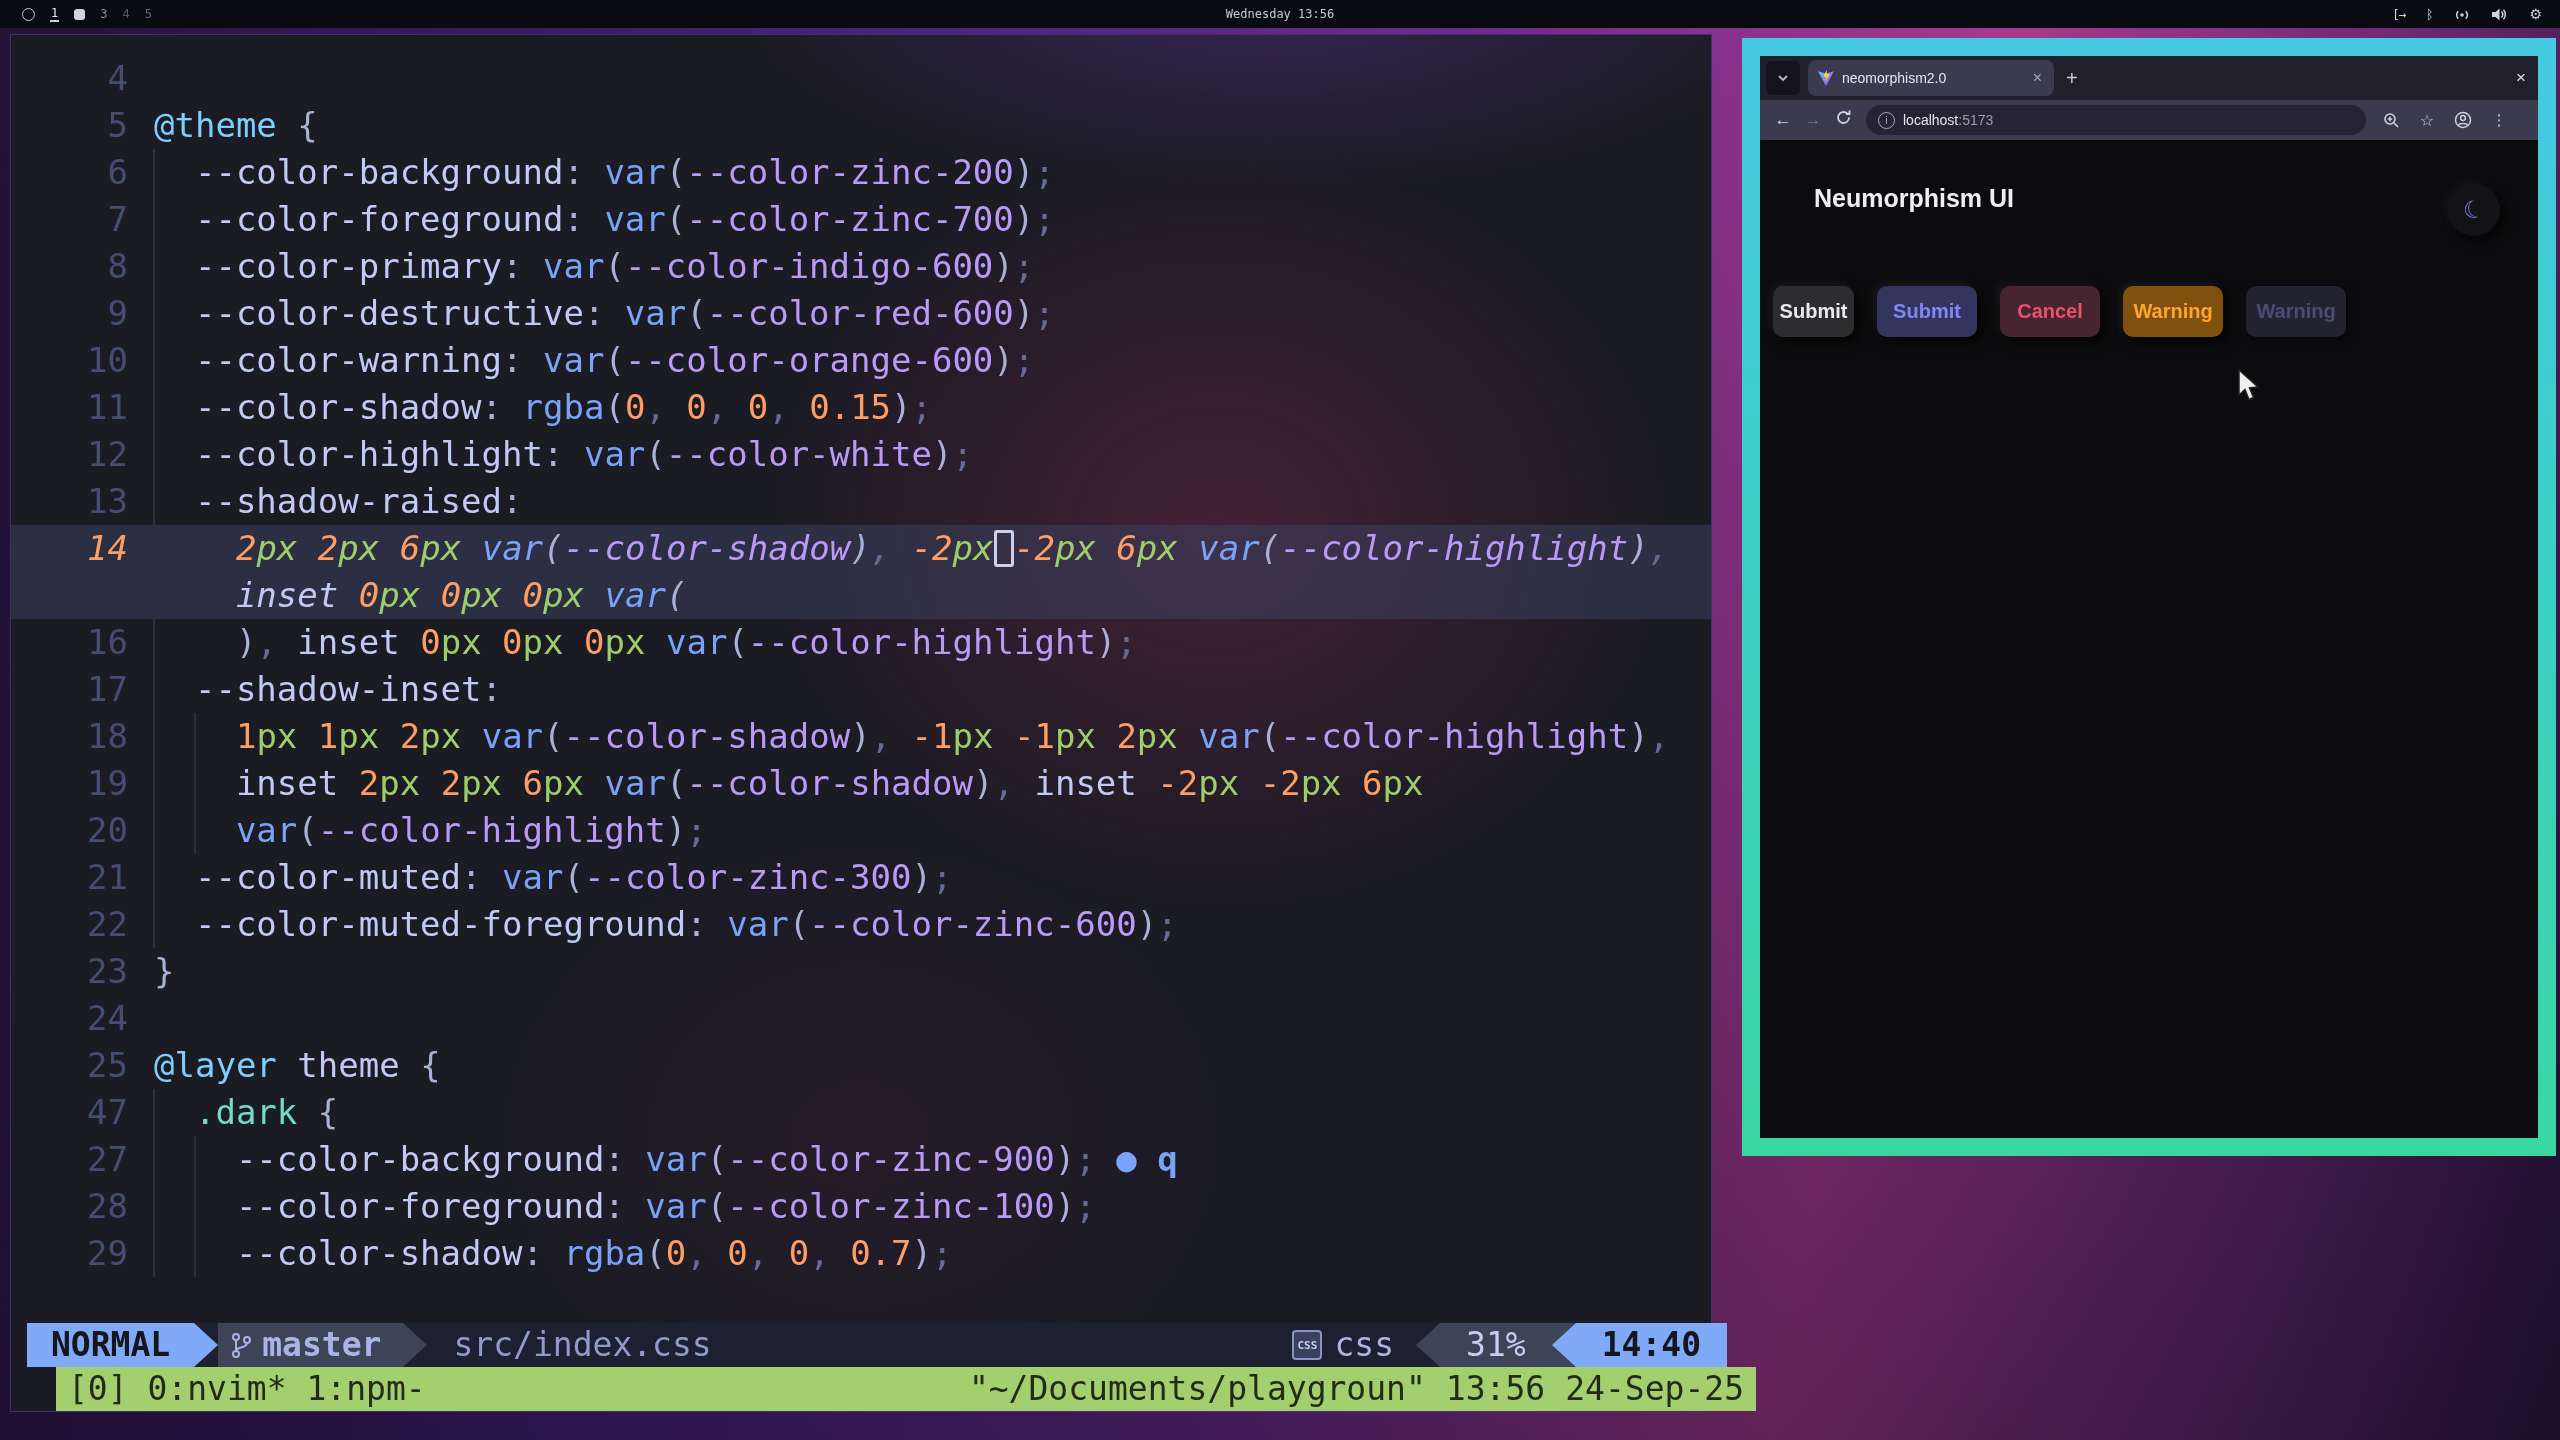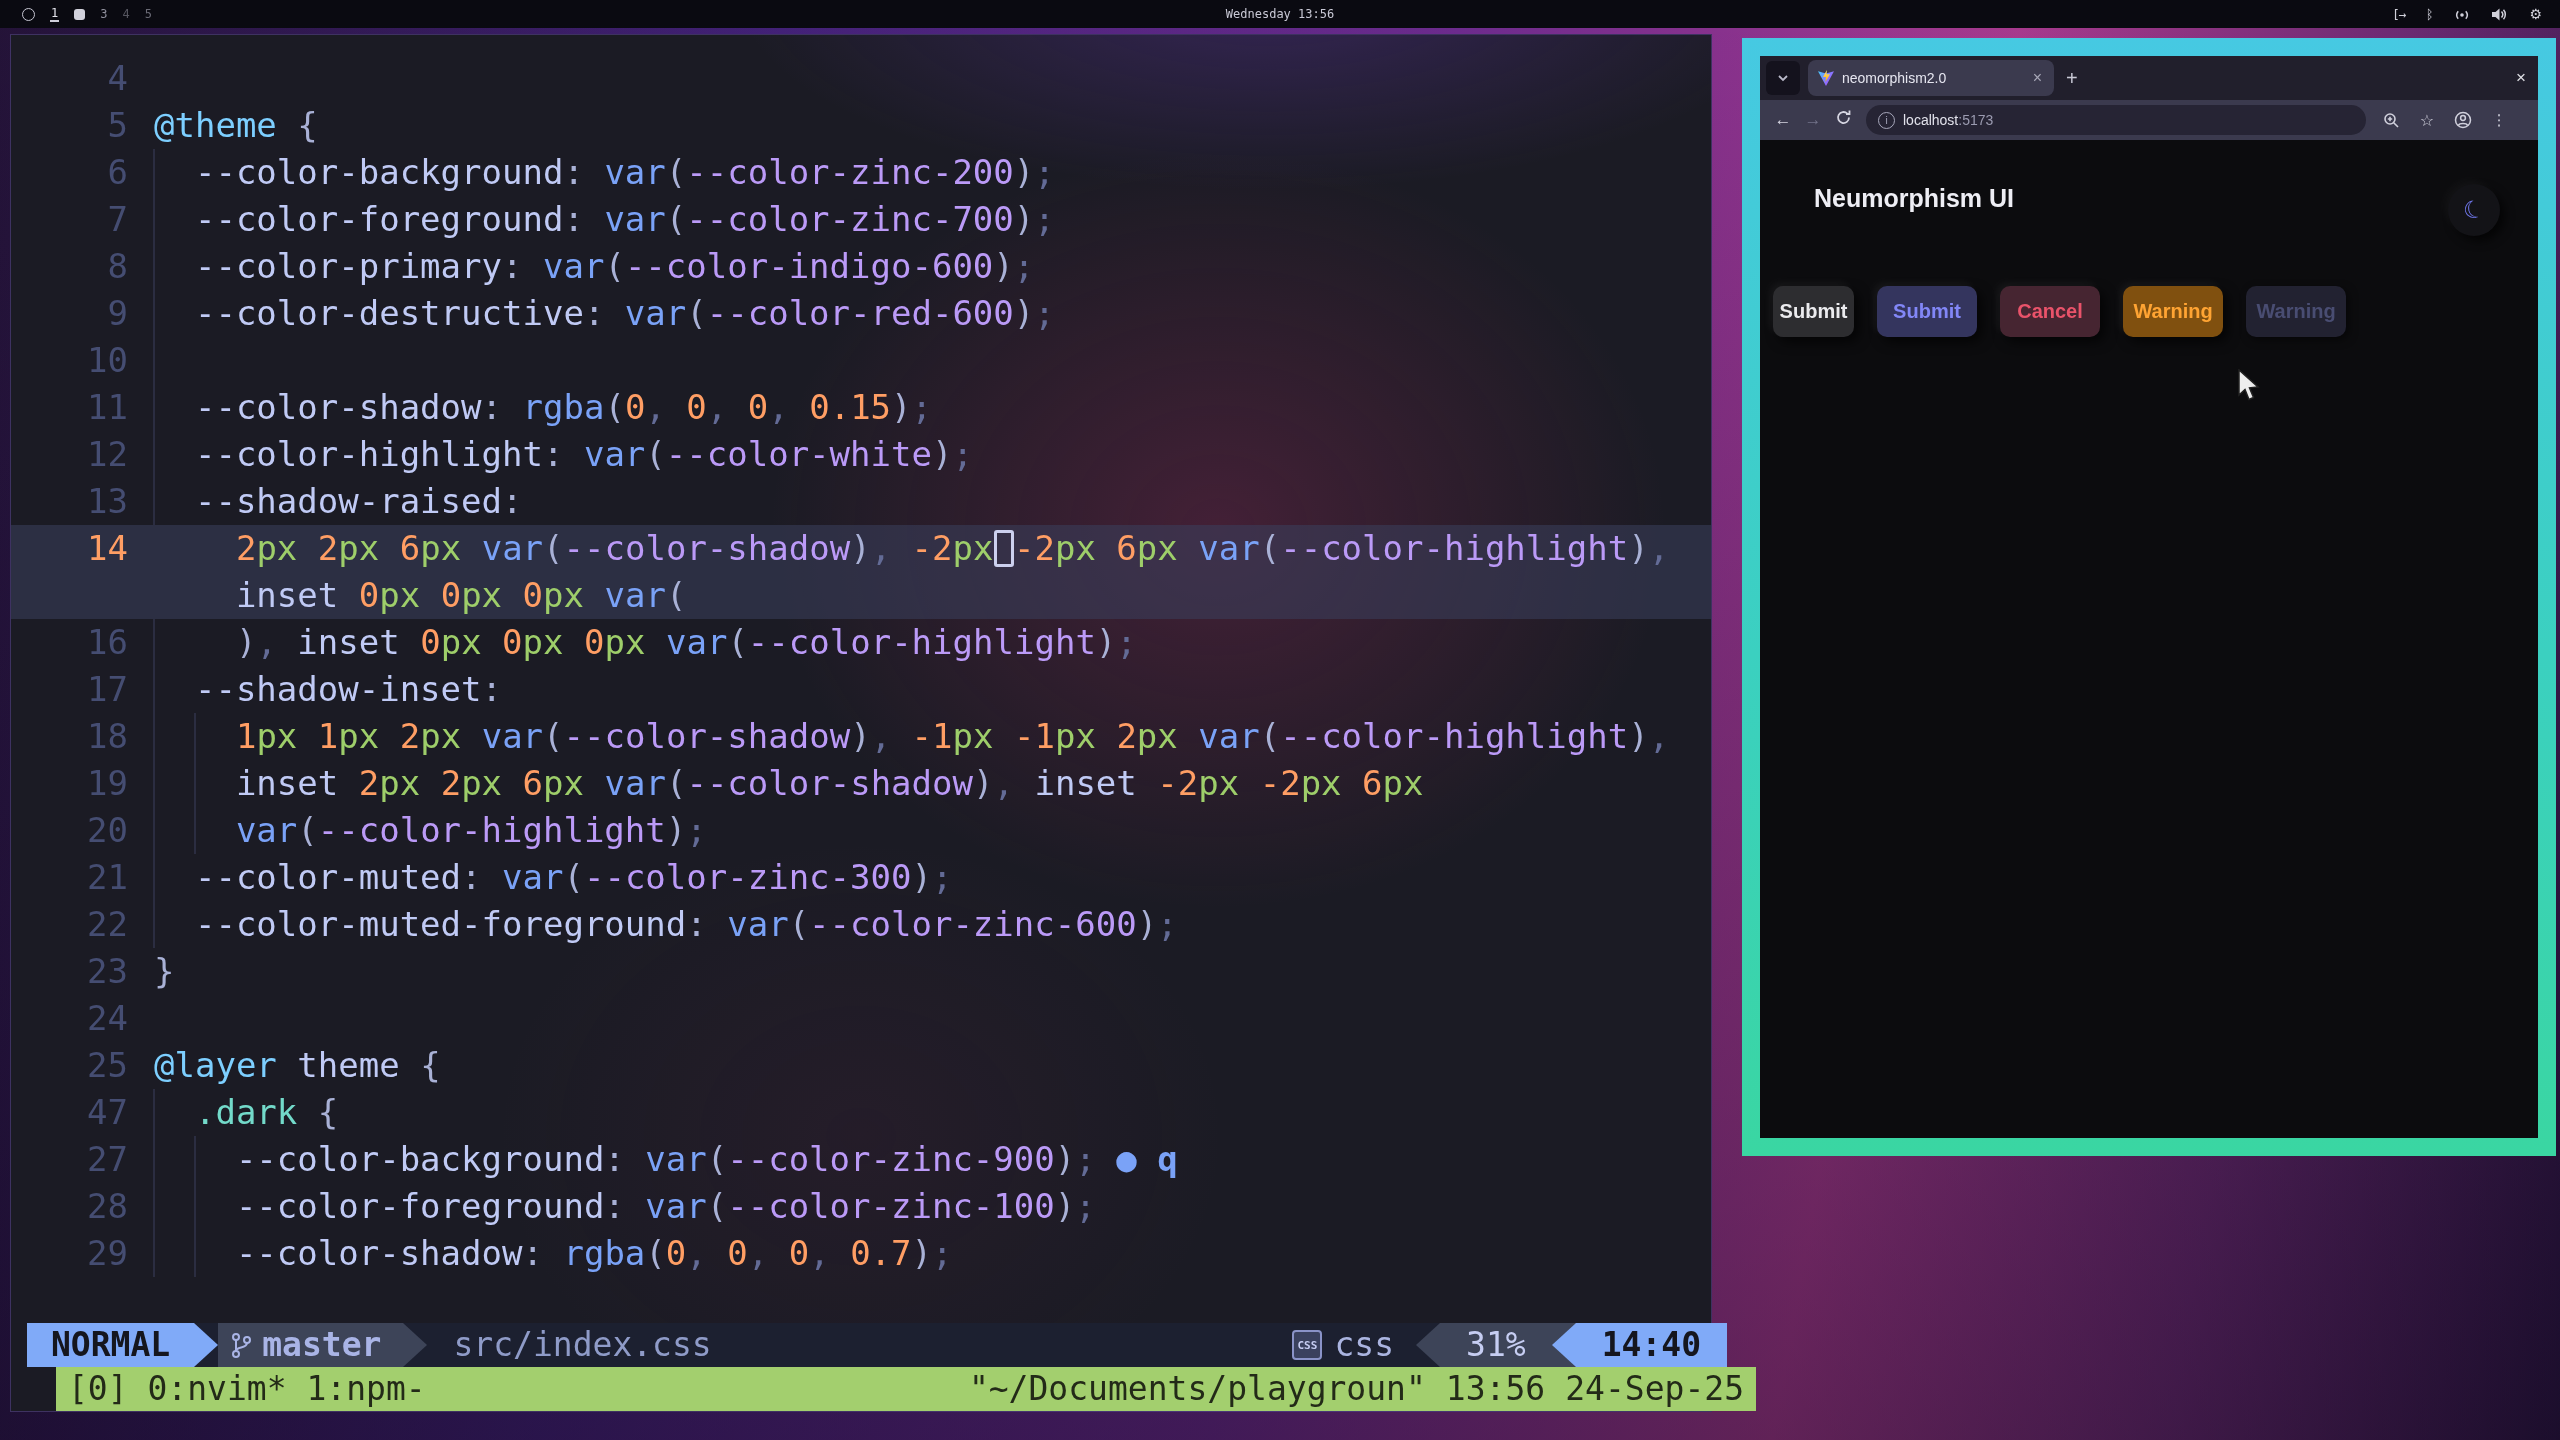--- a/index.html
+++ b/index.html
@@ -29,21 +29,21 @@
   
   #term{position:absolute;left:10px;top:34px;width:1702px;height:1378px;box-sizing:border-box;
     border:1px solid rgba(116,86,190,.4);
     background:
       radial-gradient(640px 540px at 71% 36%, rgba(160,44,96,.30), rgba(160,44,96,0) 70%),
       radial-gradient(760px 280px at 74% -3%, rgba(106,58,185,.33), rgba(106,58,185,0) 70%),
       radial-gradient(520px 420px at 50% 80%, rgba(120,40,85,.10), rgba(120,40,85,0) 70%),
       #1b1b24;}
   #code{position:absolute;left:0;top:20px;right:0;}
   .crow{display:flex;height:47px;position:relative;font:34px/47px "DejaVu Sans Mono",monospace;white-space:pre;}
-  .crow.cur{background:rgba(58,63,92,.55);}
+  .crow.cur{background:rgba(58,63,92,.55);font-style:italic;}
   .lnum{width:117px;text-align:right;color:#454d72;flex:none;}
   .crow.cur .lnum{color:#ff9e64;}
   .ctext{margin-left:26px;color:#c0caf5;}
   .gline{position:absolute;top:0;width:2px;height:47px;background:rgba(101,111,170,.22);}
   .gl1{left:142px}.gl2{left:183px}
   .tk-fg{color:#c0caf5}.tk-pn{color:#a9b1d6}.tk-dm{color:#636b96}.tk-fn{color:#7aa2f7}
   .tk-ar{color:#bb9af7}.tk-nm{color:#ff9e64}.tk-un{color:#9ece6a}.tk-kw{color:#7dcfff}
   .tk-cl{color:#73daca}.tk-mk{color:#7aa2f7;font-weight:bold}
   .cursor-blk{display:inline-block;box-sizing:border-box;width:1ch;height:37px;border:3px solid #ccd0ee;border-radius:3px;vertical-align:-7px;}
 
@@ -146,21 +146,21 @@
 </div>
 
 <div id="term">
   <div id="code">
       <div class="crow"><span class="lnum">4</span><span class="ctext"></span></div>
       <div class="crow"><span class="lnum">5</span><span class="ctext"><span class="tk-kw">@theme</span><span class="tk-pn"> {</span></span></div>
       <div class="crow"><div class="gline gl1"></div><span class="lnum">6</span><span class="ctext"><span>  </span><span class="tk-fg">--color-background</span><span class="tk-pn">:</span><span> </span><span class="tk-fn">var</span><span class="tk-pn">(</span><span class="tk-ar">--color-zinc-200</span><span class="tk-pn">)</span><span class="tk-dm">;</span></span></div>
       <div class="crow"><div class="gline gl1"></div><span class="lnum">7</span><span class="ctext"><span>  </span><span class="tk-fg">--color-foreground</span><span class="tk-pn">:</span><span> </span><span class="tk-fn">var</span><span class="tk-pn">(</span><span class="tk-ar">--color-zinc-700</span><span class="tk-pn">)</span><span class="tk-dm">;</span></span></div>
       <div class="crow"><div class="gline gl1"></div><span class="lnum">8</span><span class="ctext"><span>  </span><span class="tk-fg">--color-primary</span><span class="tk-pn">:</span><span> </span><span class="tk-fn">var</span><span class="tk-pn">(</span><span class="tk-ar">--color-indigo-600</span><span class="tk-pn">)</span><span class="tk-dm">;</span></span></div>
       <div class="crow"><div class="gline gl1"></div><span class="lnum">9</span><span class="ctext"><span>  </span><span class="tk-fg">--color-destructive</span><span class="tk-pn">:</span><span> </span><span class="tk-fn">var</span><span class="tk-pn">(</span><span class="tk-ar">--color-red-600</span><span class="tk-pn">)</span><span class="tk-dm">;</span></span></div>
-      <div class="crow"><div class="gline gl1"></div><span class="lnum">10</span></div>
+      <div class="crow"><div class="gline gl1"></div><span class="lnum">10</span><span class="ctext"><span>  </span><span class="tk-fg">--color-warning</span><span class="tk-pn">:</span><span> </span><span class="tk-fn">var</span><span class="tk-pn">(</span><span class="tk-ar">--color-orange-600</span><span class="tk-pn">)</span><span class="tk-dm">;</span></span></div>
       <div class="crow"><div class="gline gl1"></div><span class="lnum">11</span><span class="ctext"><span>  </span><span class="tk-fg">--color-shadow</span><span class="tk-pn">:</span><span> </span><span class="tk-fn">rgba</span><span class="tk-pn">(</span><span class="tk-nm">0</span><span class="tk-dm">, </span><span class="tk-nm">0</span><span class="tk-dm">, </span><span class="tk-nm">0</span><span class="tk-dm">, </span><span class="tk-nm">0.15</span><span class="tk-pn">)</span><span class="tk-dm">;</span></span></div>
       <div class="crow"><div class="gline gl1"></div><span class="lnum">12</span><span class="ctext"><span>  </span><span class="tk-fg">--color-highlight</span><span class="tk-pn">:</span><span> </span><span class="tk-fn">var</span><span class="tk-pn">(</span><span class="tk-ar">--color-white</span><span class="tk-pn">)</span><span class="tk-dm">;</span></span></div>
       <div class="crow"><div class="gline gl1"></div><span class="lnum">13</span><span class="ctext"><span>  </span><span class="tk-fg">--shadow-raised</span><span class="tk-pn">:</span></span></div>
       <div class="crow cur"><span class="lnum">14</span><span class="ctext"><span>    </span><span class="tk-nm">2</span><span class="tk-un">px</span><span> </span><span class="tk-nm">2</span><span class="tk-un">px</span><span> </span><span class="tk-nm">6</span><span class="tk-un">px</span><span> </span><span class="tk-fn">var</span><span class="tk-pn">(</span><span class="tk-ar">--color-shadow</span><span class="tk-pn">)</span><span class="tk-dm">,</span><span> </span><span class="tk-nm">-2</span><span class="tk-un">px</span><span class="cursor-blk"></span><span class="tk-nm">-2</span><span class="tk-un">px</span><span> </span><span class="tk-nm">6</span><span class="tk-un">px</span><span> </span><span class="tk-fn">var</span><span class="tk-pn">(</span><span class="tk-ar">--color-highlight</span><span class="tk-pn">)</span><span class="tk-dm">,</span></span></div>
       <div class="crow cur"><span class="lnum"></span><span class="ctext"><span>    </span><span class="tk-fg">inset</span><span> </span><span class="tk-nm">0</span><span class="tk-un">px</span><span> </span><span class="tk-nm">0</span><span class="tk-un">px</span><span> </span><span class="tk-nm">0</span><span class="tk-un">px</span><span> </span><span class="tk-fn">var</span><span class="tk-pn">(</span></span></div>
       <div class="crow"><div class="gline gl1"></div><span class="lnum">16</span><span class="ctext"><span>    </span><span class="tk-pn">)</span><span class="tk-dm">,</span><span> </span><span class="tk-fg">inset</span><span> </span><span class="tk-nm">0</span><span class="tk-un">px</span><span> </span><span class="tk-nm">0</span><span class="tk-un">px</span><span> </span><span class="tk-nm">0</span><span class="tk-un">px</span><span> </span><span class="tk-fn">var</span><span class="tk-pn">(</span><span class="tk-ar">--color-highlight</span><span class="tk-pn">)</span><span class="tk-dm">;</span></span></div>
       <div class="crow"><div class="gline gl1"></div><span class="lnum">17</span><span class="ctext"><span>  </span><span class="tk-fg">--shadow-inset</span><span class="tk-pn">:</span></span></div>
       <div class="crow"><div class="gline gl1"></div><div class="gline gl2"></div><span class="lnum">18</span><span class="ctext"><span>    </span><span class="tk-nm">1</span><span class="tk-un">px</span><span> </span><span class="tk-nm">1</span><span class="tk-un">px</span><span> </span><span class="tk-nm">2</span><span class="tk-un">px</span><span> </span><span class="tk-fn">var</span><span class="tk-pn">(</span><span class="tk-ar">--color-shadow</span><span class="tk-pn">)</span><span class="tk-dm">,</span><span> </span><span class="tk-nm">-1</span><span class="tk-un">px</span><span> </span><span class="tk-nm">-1</span><span class="tk-un">px</span><span> </span><span class="tk-nm">2</span><span class="tk-un">px</span><span> </span><span class="tk-fn">var</span><span class="tk-pn">(</span><span class="tk-ar">--color-highlight</span><span class="tk-pn">)</span><span class="tk-dm">,</span></span></div>
       <div class="crow"><div class="gline gl1"></div><div class="gline gl2"></div><span class="lnum">19</span><span class="ctext"><span>    </span><span class="tk-fg">inset</span><span> </span><span class="tk-nm">2</span><span class="tk-un">px</span><span> </span><span class="tk-nm">2</span><span class="tk-un">px</span><span> </span><span class="tk-nm">6</span><span class="tk-un">px</span><span> </span><span class="tk-fn">var</span><span class="tk-pn">(</span><span class="tk-ar">--color-shadow</span><span class="tk-pn">)</span><span class="tk-dm">,</span><span> </span><span class="tk-fg">inset</span><span> </span><span class="tk-nm">-2</span><span class="tk-un">px</span><span> </span><span class="tk-nm">-2</span><span class="tk-un">px</span><span> </span><span class="tk-nm">6</span><span class="tk-un">px</span></span></div>
       <div class="crow"><div class="gline gl1"></div><div class="gline gl2"></div><span class="lnum">20</span><span class="ctext"><span>    </span><span class="tk-fn">var</span><span class="tk-pn">(</span><span class="tk-ar">--color-highlight</span><span class="tk-pn">)</span><span class="tk-dm">;</span></span></div>

